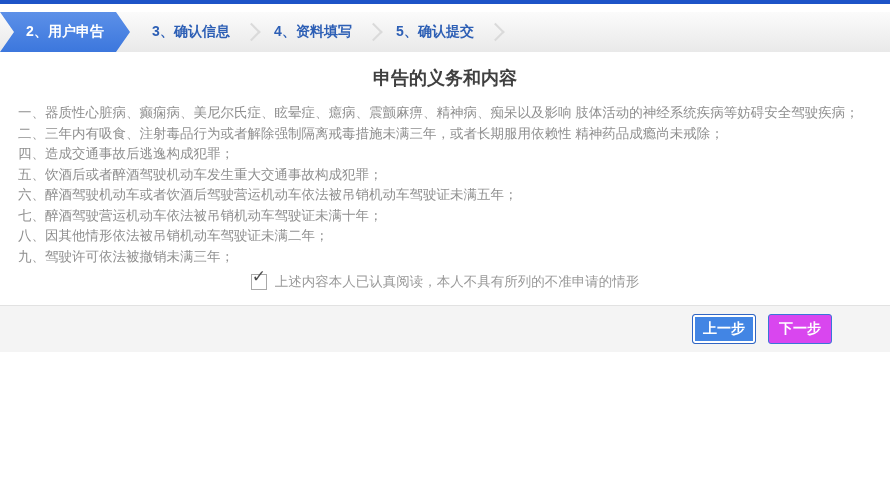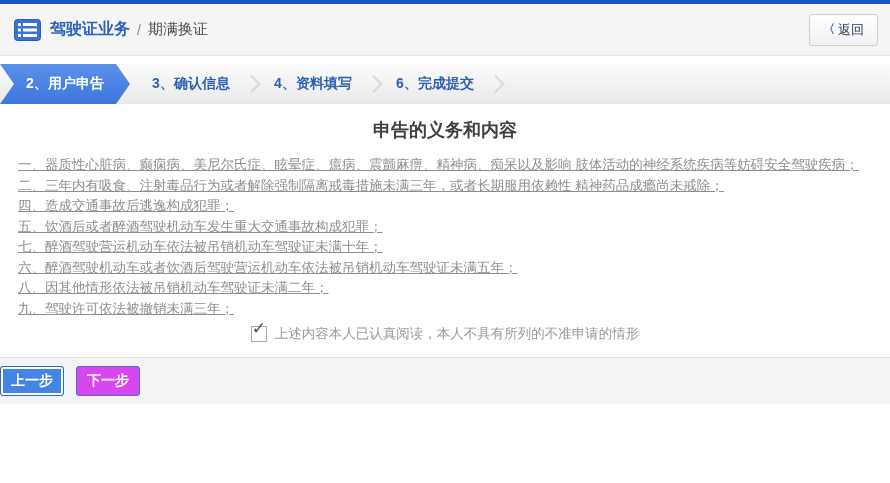--- a/index.html
+++ b/index.html
@@ -33,85 +33,64 @@
   .step.active { width:130px; color:#fff; z-index:2;
           background:linear-gradient(#5c90e8,#3c77dd);
           clip-path:polygon(0 0, calc(100% - 14px) 0, 100% 50%, calc(100% - 14px) 100%, 0 100%, 14px 50%); }
   .steps-tail { flex:1; }
 
   
   .content { padding:0 18px; }
   .page-title { text-align:center; font-size:18px; font-weight:bold; color:#404040;
                 margin:16px 0 14px 0; line-height:21px; }
   .intro { font-size:13.5px; font-weight:bold; color:#454545; margin:0 0 6px 0; line-height:19px; }
-  .item { font-size:13.5px; color:#8f8f8f; line-height:20.5px; white-space:nowrap;text-decoration:underline; }
+  .item { font-size:13.5px; color:#8f8f8f; line-height:20.5px; white-space:nowrap; }
 
   
   .agree-row { display:flex; justify-content:center; align-items:center; margin-top:6px;
                font-size:13.5px; color:#999; }
   .checkbox { width:14px; height:14px; border:1px solid #a9a9a9; background:#fff;
               margin-right:8px; position:relative; cursor:pointer; flex:0 0 auto; }
   .checkbox .mark { position:absolute; left:0px; top:-7px; font-size:17px; color:#4f4f4f;
                     font-weight:bold; line-height:17px; }
 
   
   .footer { margin-top:14px; border-top:1px solid #e2e2e2; background:#f4f4f4; height:46px;
-            display:flex; align-items:center; padding-right:58px;
+            display:flex; align-items:center; justify-content:flex-end; padding-right:58px;
             box-sizing:content-box; }
   .btn { min-width:64px; height:30px; border-radius:3px; color:#fff; font-size:14px;
          font-weight:bold; cursor:pointer; font-family:inherit; }
   .btn-prev { background:#4285e4; border:1px solid #3166c4; box-shadow:inset 0 0 0 2px #ffffff;
               margin-right:12px; }
   .btn-next { background:#d946ef; border:1px solid #3a76d8; }
 </style>
 </head>
 <body>
 
 <div class="page">
 
   <div class="top-border"></div>
 
-  <div class="header">
-    <span class="app-icon">
-      <svg width="27" height="22" viewBox="0 0 27 22">
-        <rect x="0.5" y="0.5" width="26" height="21" rx="3" fill="#3a71d8" stroke="#2a5cc0"></rect>
-        <rect x="4" y="4" width="3" height="3" fill="#ffffff"></rect>
-        <rect x="9" y="4" width="14" height="3" fill="#ffffff"></rect>
-        <rect x="4" y="9.5" width="3" height="3" fill="#ffffff"></rect>
-        <rect x="9" y="9.5" width="14" height="3" fill="#ffffff"></rect>
-        <rect x="4" y="15" width="3" height="3" fill="#ffffff"></rect>
-        <rect x="9" y="15" width="14" height="3" fill="#ffffff"></rect>
-      </svg>
-    </span>
-    <span class="bc-primary">驾驶证业务</span>
-    <span class="bc-sep">/</span>
-    <span class="bc-secondary">期满换证</span>
-    <span class="header-spacer"></span>
-    <button class="back-btn">
-      <span class="back-chevron">〈</span>
-      <span>返回</span>
-    </button>
-  </div>
 
   <div class="steps">
     <div class="step active">2、用户申告</div>
     <div class="step has-sep">3、确认信息</div>
     <div class="step has-sep">4、资料填写</div>
-    <div class="step has-sep">6、完成提交</div>
+    <div class="step has-sep">5、确认提交</div>
     <div class="steps-tail"></div>
   </div>
 
   <div class="content">
     <div class="page-title">申告的义务和内容</div>
     <div class="item">一、器质性心脏病、癫痫病、美尼尔氏症、眩晕症、癔病、震颤麻痹、精神病、痴呆以及影响 肢体活动的神经系统疾病等妨碍安全驾驶疾病；</div>
     <div class="item">二、三年内有吸食、注射毒品行为或者解除强制隔离戒毒措施未满三年，或者长期服用依赖性 精神药品成瘾尚未戒除；</div>
     <div class="item">四、造成交通事故后逃逸构成犯罪；</div>
     <div class="item">五、饮酒后或者醉酒驾驶机动车发生重大交通事故构成犯罪；</div>
+    <div class="item">六、醉酒驾驶机动车或者饮酒后驾驶营运机动车依法被吊销机动车驾驶证未满五年；</div>
     <div class="item">七、醉酒驾驶营运机动车依法被吊销机动车驾驶证未满十年；</div>
-    <div class="item">六、醉酒驾驶机动车或者饮酒后驾驶营运机动车依法被吊销机动车驾驶证未满五年；</div>
     <div class="item">八、因其他情形依法被吊销机动车驾驶证未满二年；</div>
     <div class="item">九、驾驶许可依法被撤销未满三年；</div>
 
     <div class="agree-row">
       <span class="checkbox">
         <span class="mark">✓</span>
       </span>
       <span>上述内容本人已认真阅读，本人不具有所列的不准申请的情形</span>
     </div>
   </div>

